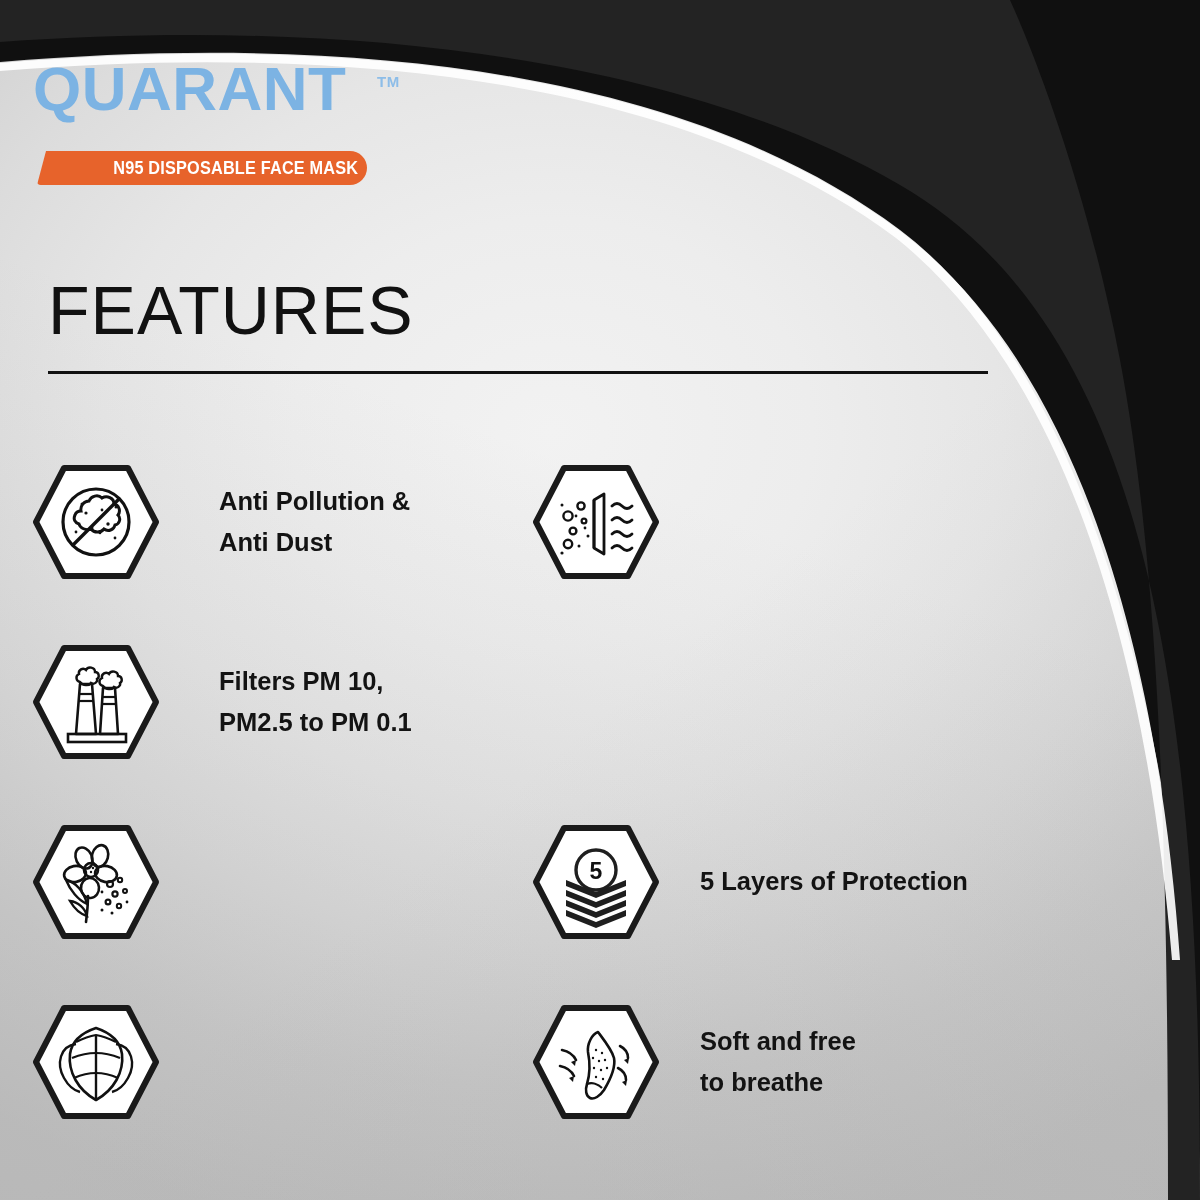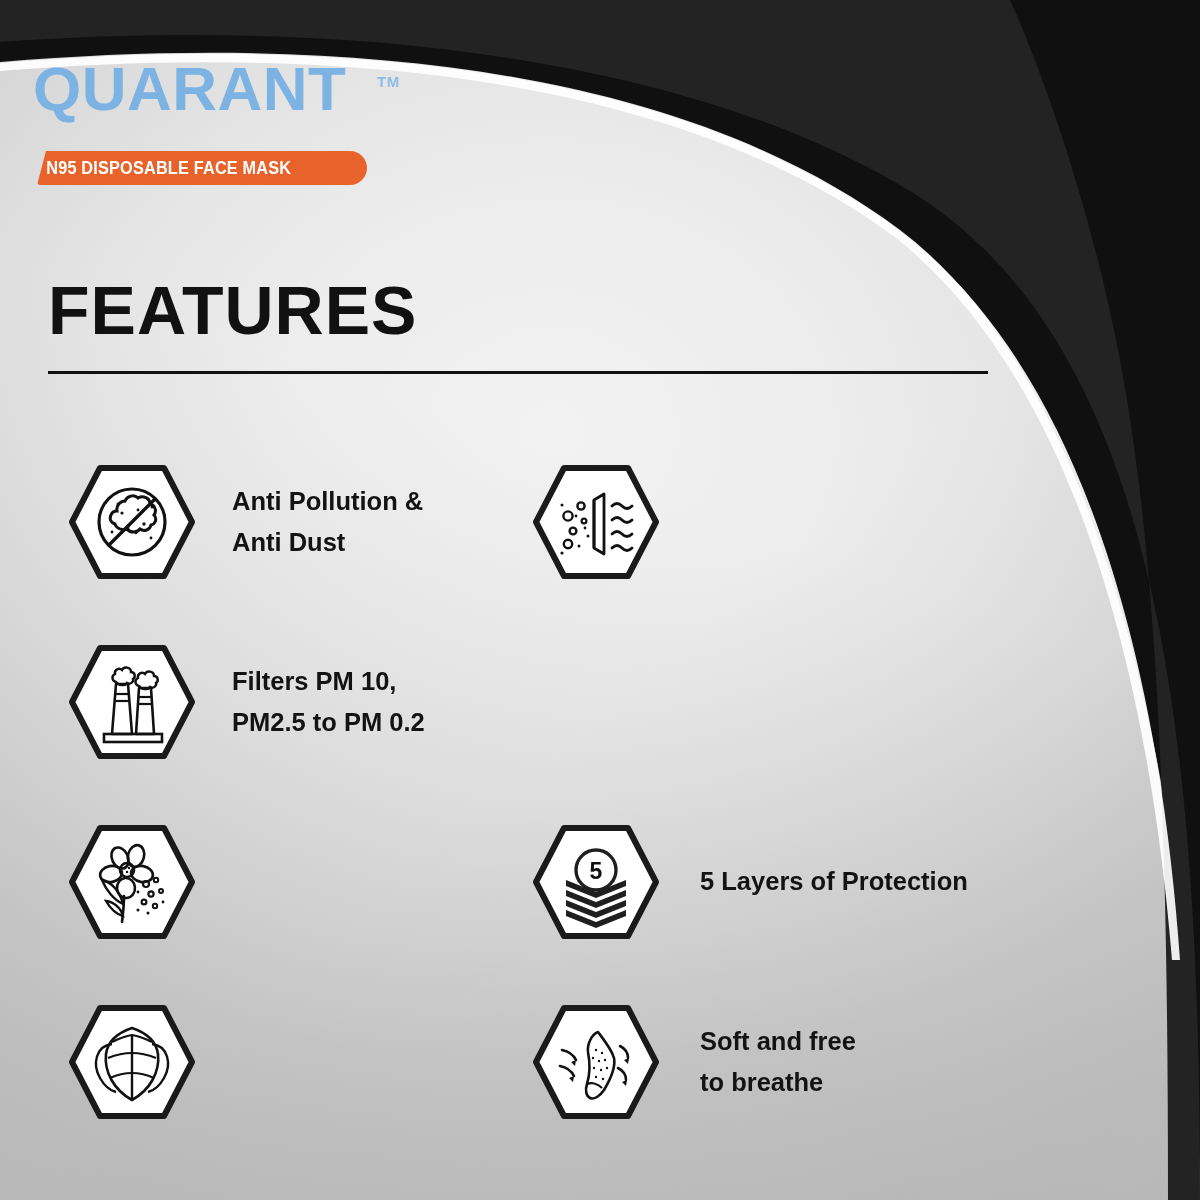--- a/index.html
+++ b/index.html
@@ -89,40 +89,40 @@
     left: 4px;
     top: 93px;
     width: 330px;
     height: 34px;
     background: #e7632b;
     border-radius: 4px 18px 18px 4px;
     -webkit-clip-path: polygon(9px 0, 100% 0, 100% 100%, 0 100%);
     clip-path: polygon(9px 0, 100% 0, 100% 100%, 0 100%);
     display: flex;
     align-items: center;
-    justify-content: flex-start;
+    justify-content: flex-end;
     box-sizing: border-box;
   }
   .tagline-text {
     color: #ffffff;
     font-family: "Liberation Sans", sans-serif;
     font-weight: bold;
     font-size: 17.5px;
     letter-spacing: 0.2px;
     transform: scaleX(0.93);
     white-space: nowrap;
   }
 
   
   .section-title {
     position: absolute;
     left: 48px;
     top: 276px;
     font-family: "Liberation Sans", sans-serif;
-    font-weight: 700;
+    font-weight: 400;
     font-size: 68px;
     letter-spacing: 1px;
     color: #111111;
     line-height: 1;
   }
   .title-rule {
     position: absolute;
     left: 48px;
     top: 371px;
     width: 940px;
@@ -139,21 +139,21 @@
   }
   .feat-row {
     display: flex;
     width: 1200px;
     height: 180px;
   }
   .feat {
     display: flex;
     align-items: center;
   }
-  .feat-left  { width: 520px; padding-left: 68px; box-sizing: border-box; }
+  .feat-left  { width: 520px; padding-left: 32px; box-sizing: border-box; gap: 23px; }
   .feat-right { width: 620px; padding-left: 12px; box-sizing: border-box; }
 
   .hex-wrap {
     position: relative;
     width: 128px;
     height: 128px;
     flex: 0 0 128px;
   }
   .hex-wrap svg { display: block; }
 
@@ -273,21 +273,21 @@
             <line x1="69" y1="66" x2="85" y2="66" stroke="#111" stroke-width="2.2"></line>
 
             <rect x="36" y="96" width="58" height="8" fill="none" stroke="#111" stroke-width="2.6"></rect>
 
             <path d="M48,44 c-4,-1 -5,-6 -1,-8 c-1,-4 4,-7 7,-4 c2,-4 9,-3 9,2 c4,0 5,5 2,7 c1,3 -3,6 -6,4 c-2,3 -8,3 -11,-1 z" fill="none" stroke="#111" stroke-width="2.4"></path>
 
             <path d="M71,48 c-4,-1 -5,-6 -1,-8 c-1,-4 4,-7 7,-4 c2,-4 9,-3 9,2 c4,0 5,5 2,7 c1,3 -3,6 -6,4 c-2,3 -8,3 -11,-1 z" fill="none" stroke="#111" stroke-width="2.4"></path>
           </svg>
         </div>
         <div class="feat-label">Filters PM 10,
-PM2.5 to PM 0.2</div>
+PM2.5 to PM 0.1</div>
       </div>
 
 
     </div>
 
     <div class="feat-row">
 
       <div class="feat feat-left">
         <div class="hex-wrap">
           <svg viewBox="0 0 128 128" width="128" height="128">

